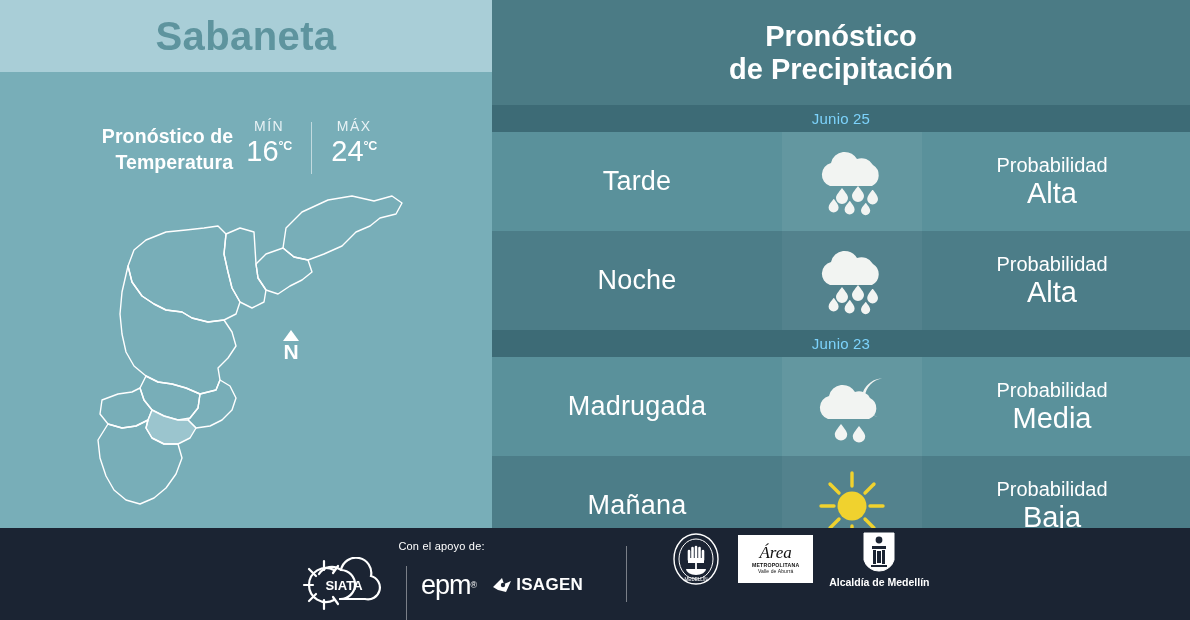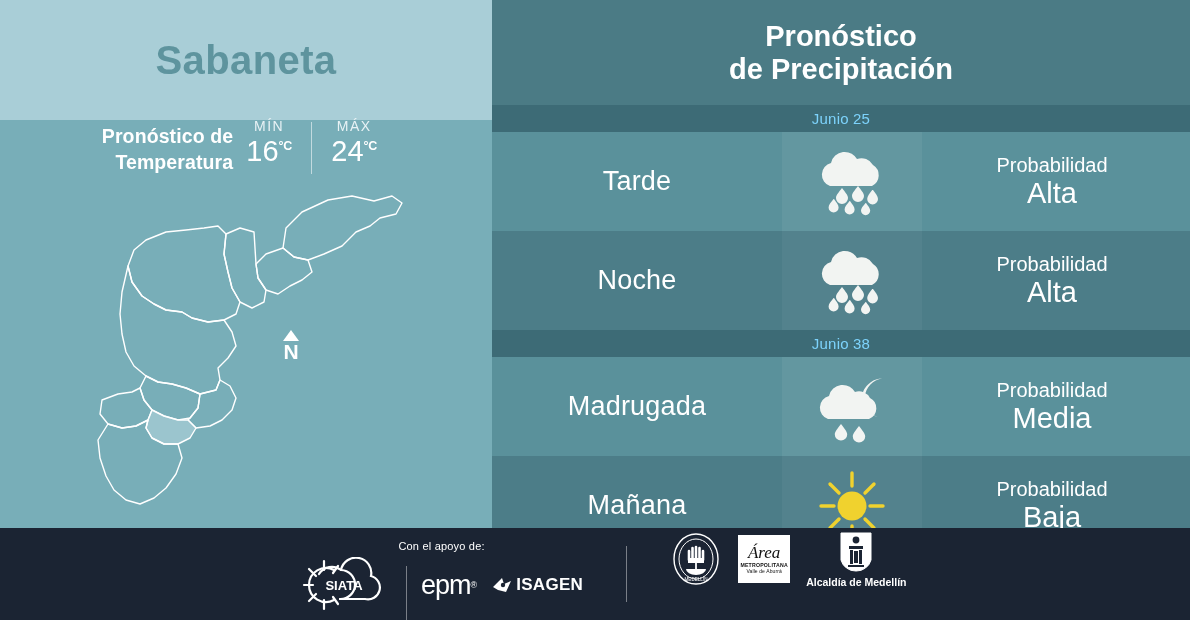--- a/index.html
+++ b/index.html
@@ -12,21 +12,21 @@
 
   
   .left-panel {
     position: absolute; left: 0; top: 0;
     width: 492px; height: 528px;
     background: #78aeb8;
     overflow: hidden;
   }
   .city-band {
     position: absolute; left: 0; top: 0;
-    width: 492px; height: 120px;
+    width: 492px; height: 72px;
     background: #a9ced7;
     display: flex; align-items: center; justify-content: center;
   }
   .city-name {
     font-size: 40px; font-weight: bold; letter-spacing: .4px;
     color: #5e949e;
   }
   .temp-header {
     position: absolute; left: 0; top: 112px;
     width: 492px; height: 70px;
@@ -120,21 +120,21 @@
     color: #ffffff; font-size: 11px; text-align: center;
     margin-top: 12px; letter-spacing: .2px; height: 14px;
   }
   .logo-row { display: flex; align-items: center; height: 62px; }
   .vdiv { width: 1px; height: 56px; background: rgba(255,255,255,.42); margin: 18px 14px 0 14px; }
   .logo { display: flex; align-items: center; justify-content: center; color: #fff; }
   .epm-txt { font-size: 27px; font-weight: normal; letter-spacing: -1px; color:#fff; }
   .epm-reg { font-size: 9px; vertical-align: super; }
   .isagen-txt { font-size: 17px; font-weight: bold; letter-spacing: .3px; color:#fff; }
   .area-box {
-    width: 52px; height: 48px; background: #fff; color: #111;
+    width: 75px; height: 48px; background: #fff; color: #111;
     display: flex; flex-direction: column; align-items: center; justify-content: center;
   }
   .area-script { font-family: "Liberation Serif", serif; font-size: 17px; font-style: italic; line-height: 16px; }
   .area-sub1 { font-size: 5.2px; font-weight: bold; letter-spacing: .2px; margin-top:1px;}
   .area-sub2 { font-size: 5px; letter-spacing: .1px; }
   .alc-wrap { display: flex; flex-direction: column; align-items: center; }
   .alc-txt { color: #fff; font-size: 10.5px; font-weight: bold; margin-top: 3px; }
 </style>
 </head>
 <body>
@@ -257,21 +257,21 @@
             <path d="M58,57 c2.2,3 4.2,5.4 4.2,7.6 a4.6,4.6 0 0 1 -9.2,0 c0,-2.2 2,-4.6 4.6,-7.6 Z"></path>
           </g>
         </svg>
       </div>
       <div class="cell-prob">
         <div class="prob-cap">Probabilidad</div>
         <div class="prob-val">Alta</div>
       </div>
     </div>
 
-    <div class="date-band">Junio 38</div>
+    <div class="date-band">Junio 23</div>
 
     <div class="fc-row odd">
       <div class="cell-period">Madrugada</div>
       <div class="cell-icon">
         <svg width="88" height="72" viewBox="0 0 88 72" xmlns="http://www.w3.org/2000/svg">
           <g fill="#f2f4f2">
             <path d="M62,4 a20,20 0 0 0 8,38 a22,22 0 0 1 -22,-20 a21,21 0 0 1 14,-18 Z" transform="translate(6,2) rotate(18 60 24)"></path>
             <path d="M20,48 a12,12 0 0 1 1,-23 a14,14 0 0 1 12,-11 a15,15 0 0 1 14,7
                      a12.5,12.5 0 0 1 15,6 a11.5,11.5 0 0 1 -1,21 Z"></path>
             <path d="M33,53 c3.2,4.4 6.2,7.6 6.2,10.4 a6.2,6.2 0 0 1 -12.4,0 c0,-2.8 3,-6 6.2,-10.4 Z"></path>

